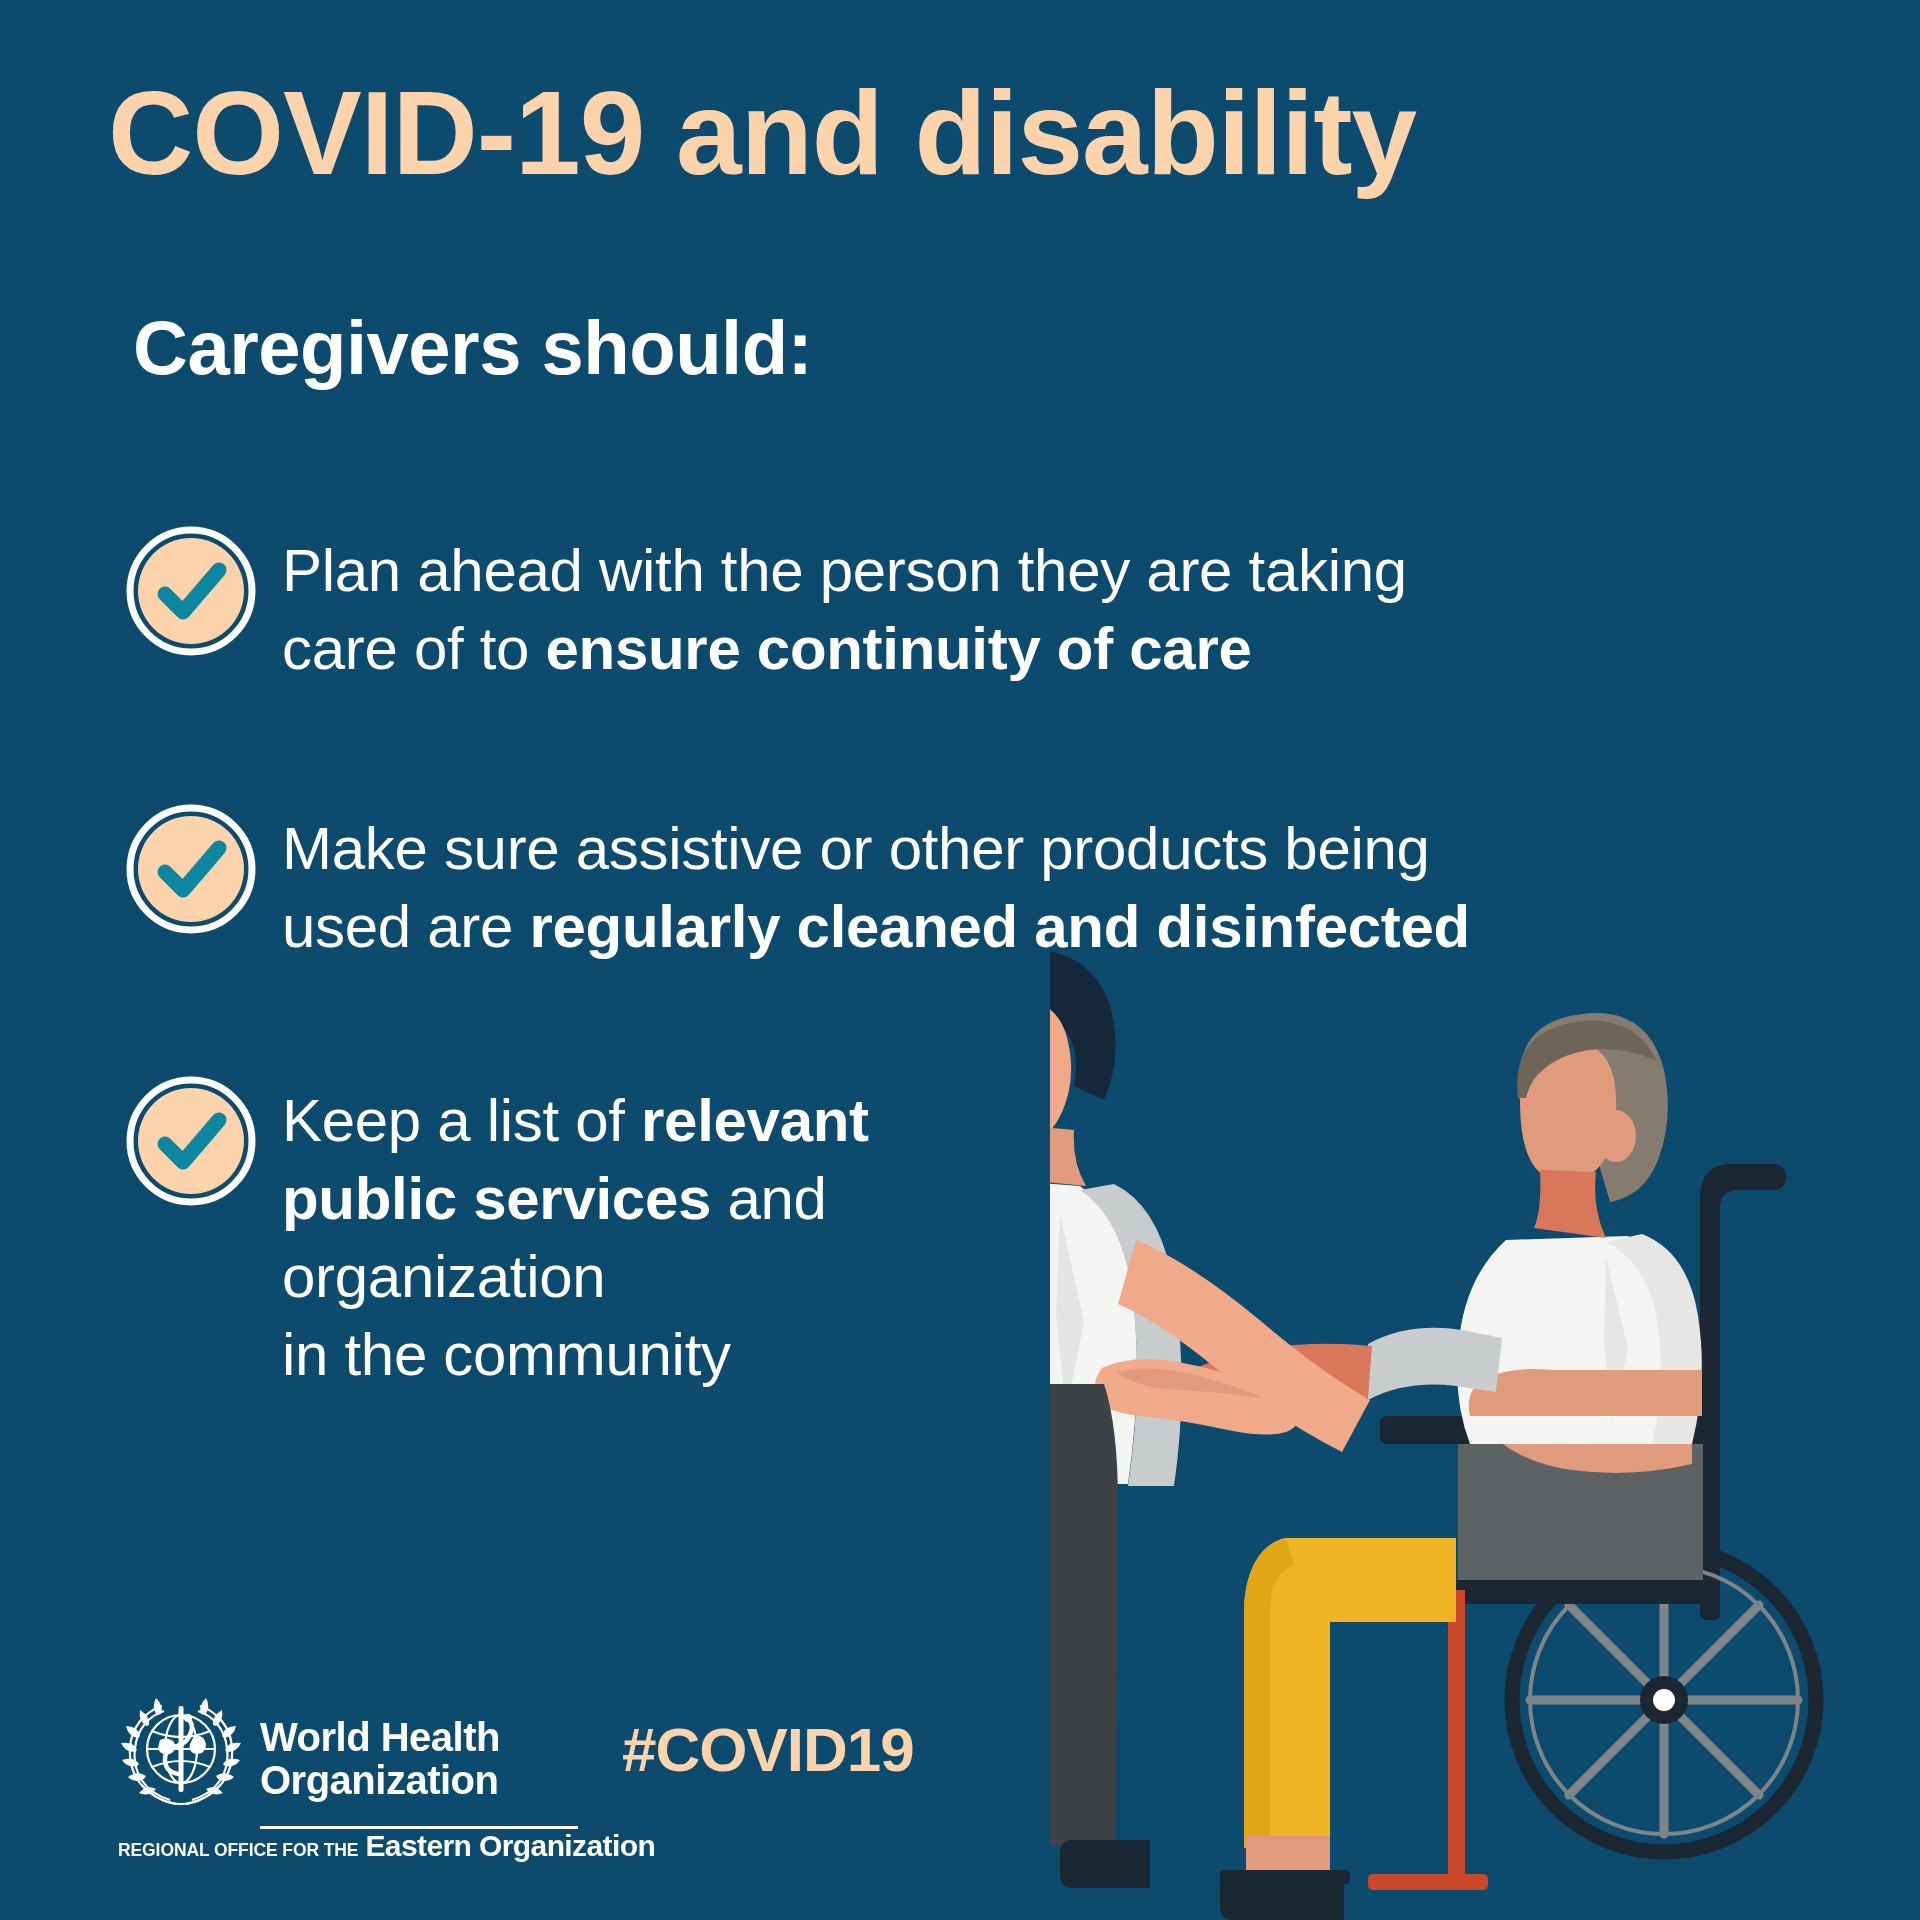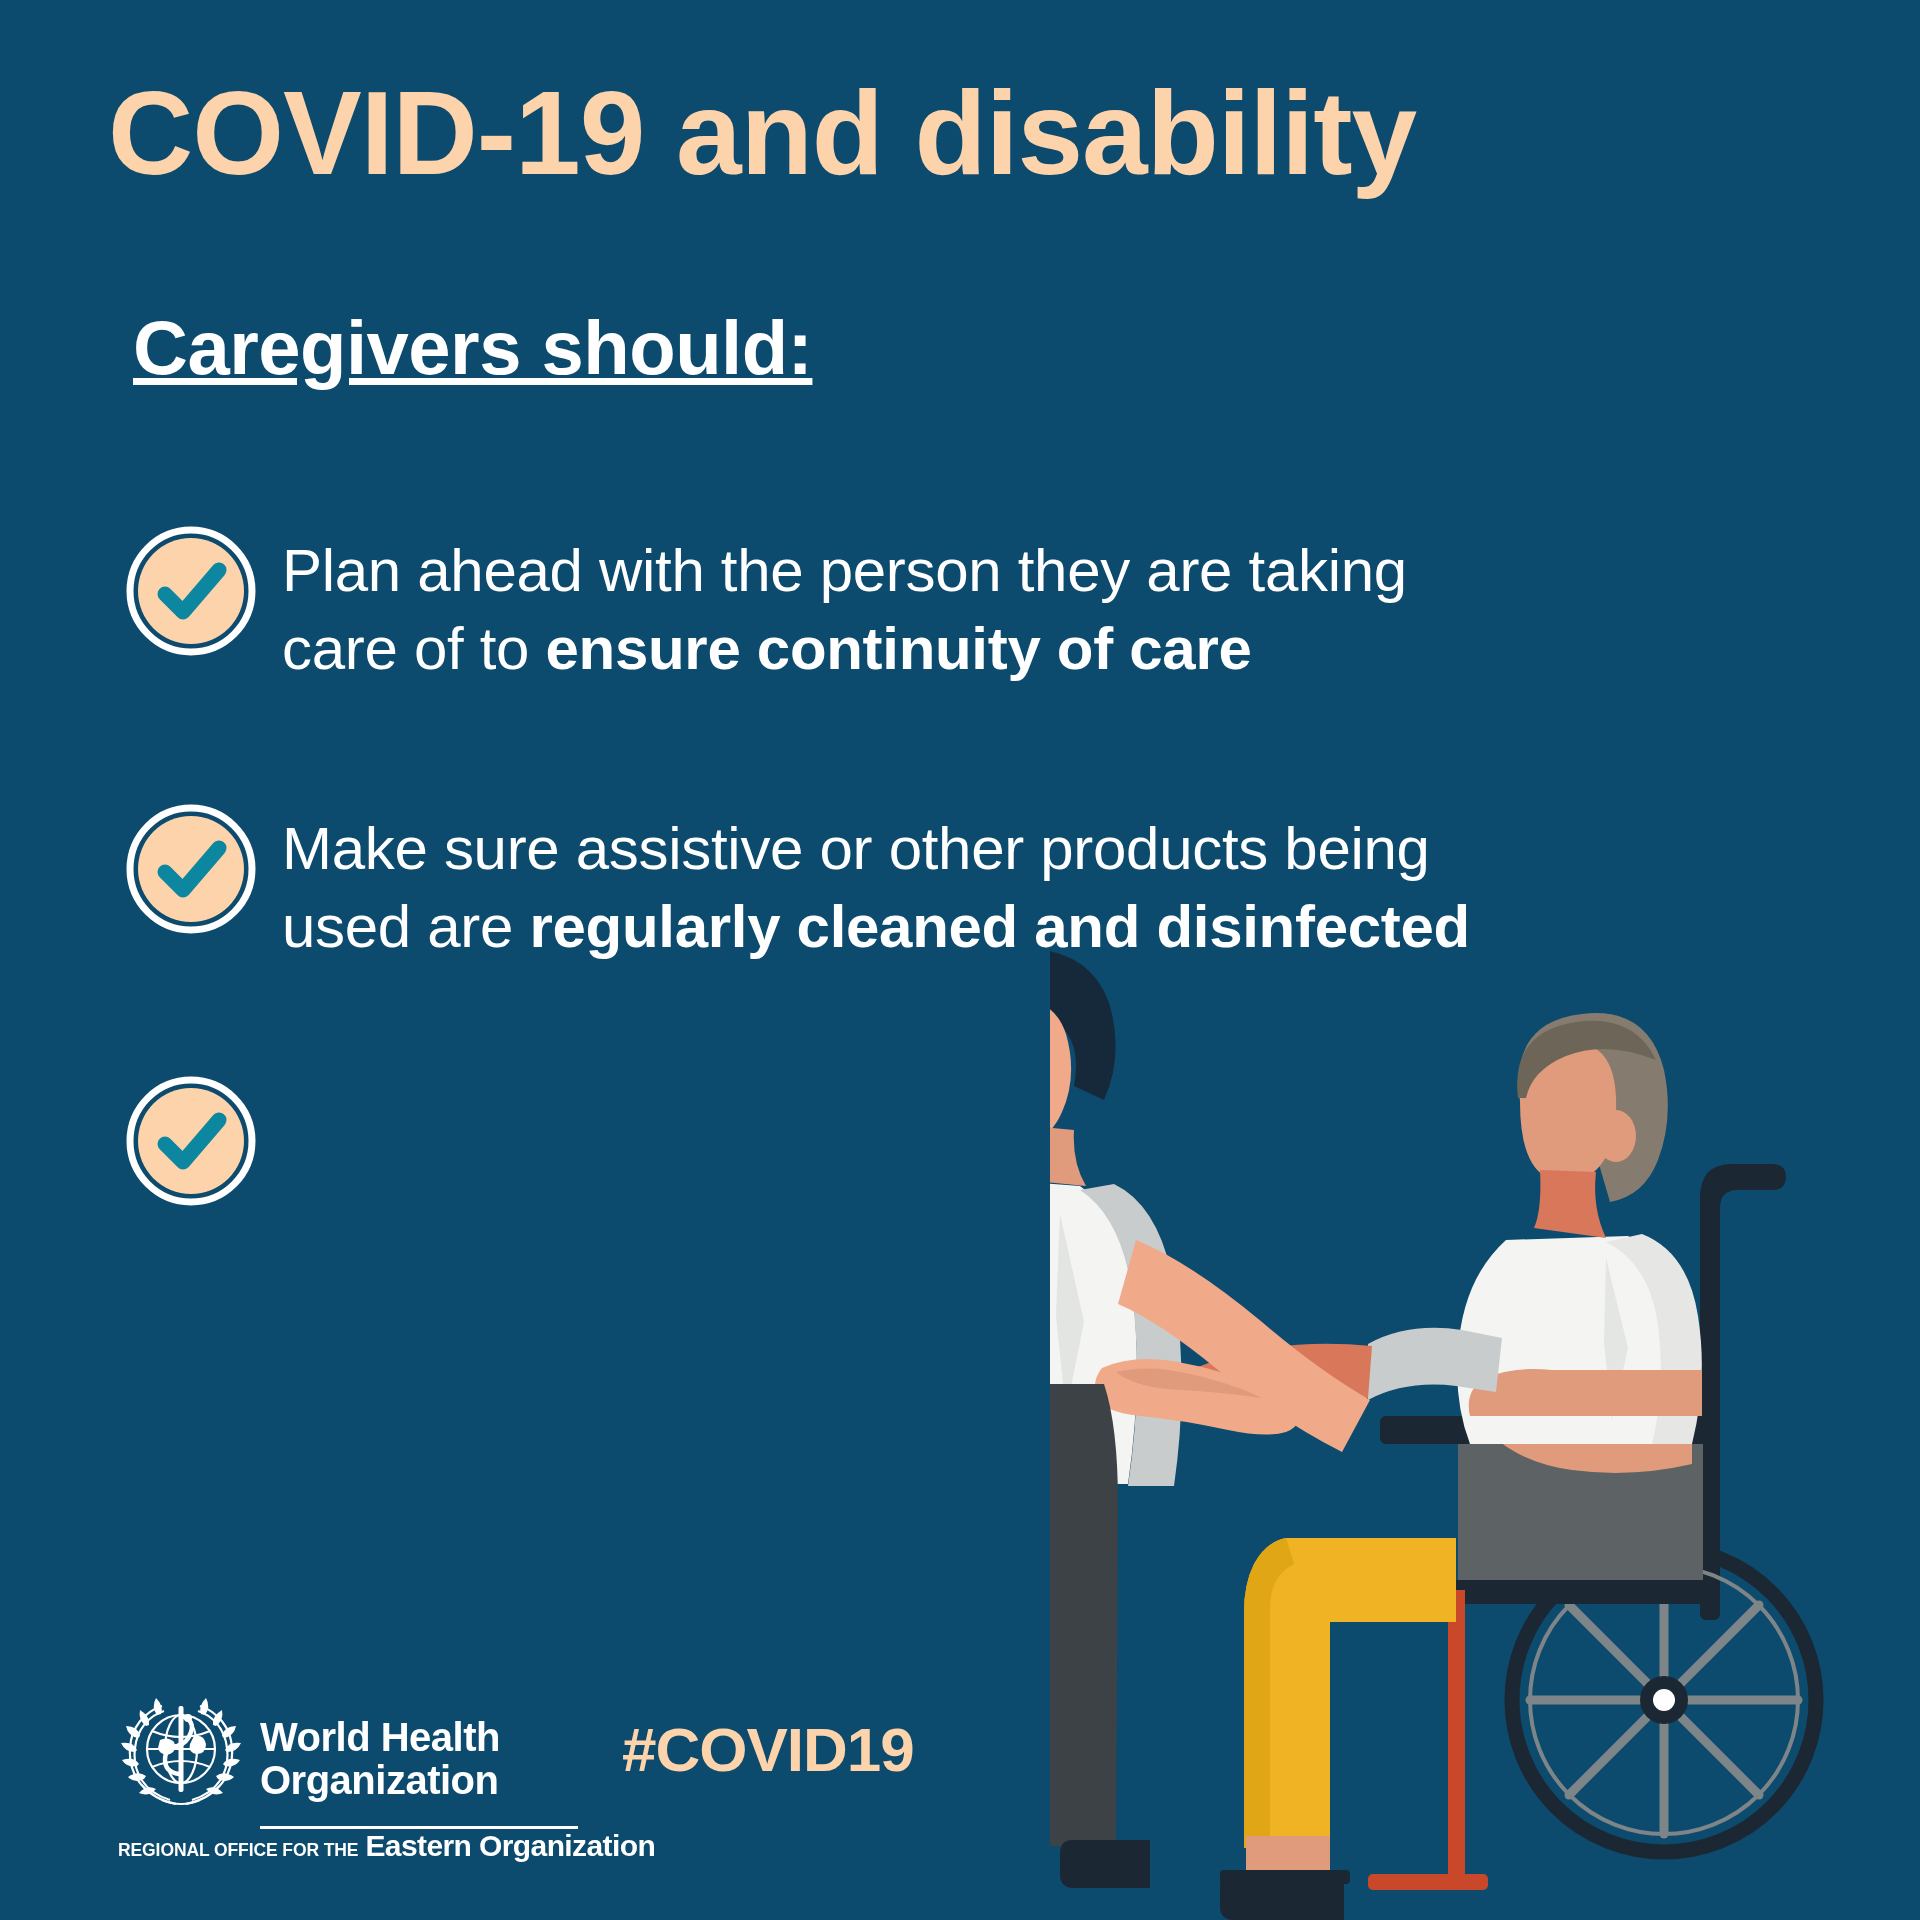--- a/index.html
+++ b/index.html
@@ -30,21 +30,20 @@
 
   
   .subtitle {
     position: absolute;
     left: 133px; top: 310px;
     color: #FFFFFF;
     font-size: 76px;
     font-weight: bold;
     letter-spacing: -0.5px;
     line-height: 1.0;
-    text-decoration: underline;
   }
 
   
   .bullet {
     position: absolute;
     display: flex;
     align-items: flex-start;
   }
   .bullet-1 { left: 124px; top: 522px;  width: 1620px; }
   .bullet-2 { left: 124px; top: 800px;  width: 1640px; }
@@ -169,20 +168,26 @@
     </span>
   </div>
 
   <div class="bullet bullet-3">
     <span class="check-icon">
       <svg viewBox="0 0 134 134">
         <circle cx="67" cy="67" r="61" fill="none" stroke="#FFFFFF" stroke-width="7"></circle>
         <circle cx="67" cy="67" r="53" fill="#FCD3AB"></circle>
         <path d="M41 70 L59 88 L95 46" fill="none" stroke="#0D87A0" stroke-width="15" stroke-linecap="round" stroke-linejoin="round"></path>
       </svg>
+    </span>
+    <span class="bullet-text">
+      <span>Keep a list of </span><b>relevant</b><br>
+      <b>public services</b><span> and</span><br>
+      <span>organization</span><br>
+      <span>in the community</span>
     </span>
   </div>
 
   <div class="illustration">
     <svg viewBox="0 0 870 980" xmlns="http://www.w3.org/2000/svg">
 
       <rect x="650" y="250" width="20" height="430" rx="6" fill="#1B2733"></rect>
       <path d="M650 258 q0 -34 32 -34 l40 0 q14 0 14 13 t-14 13 l-34 0 q-18 0 -18 18 z" fill="#1B2733"></path>
 
       <g>

